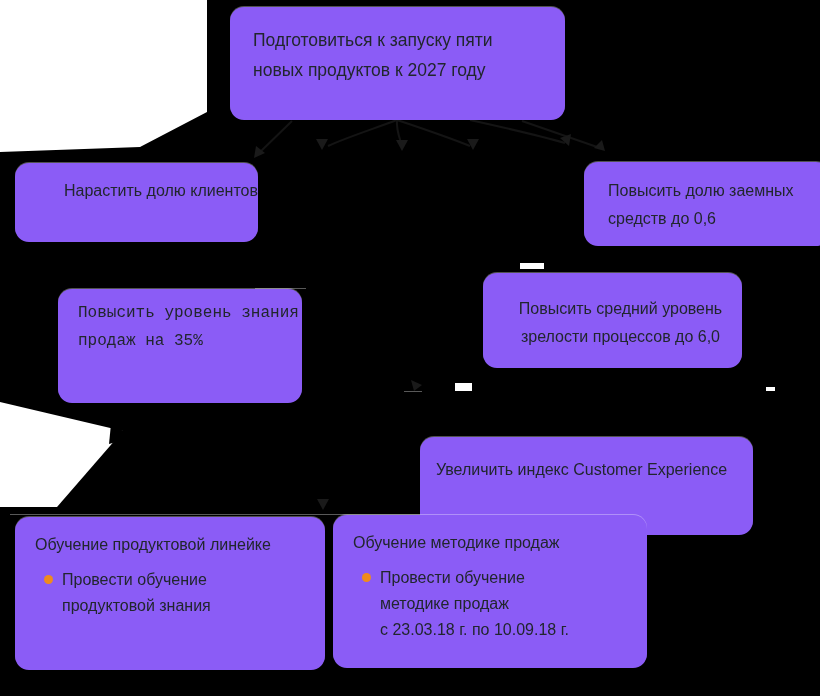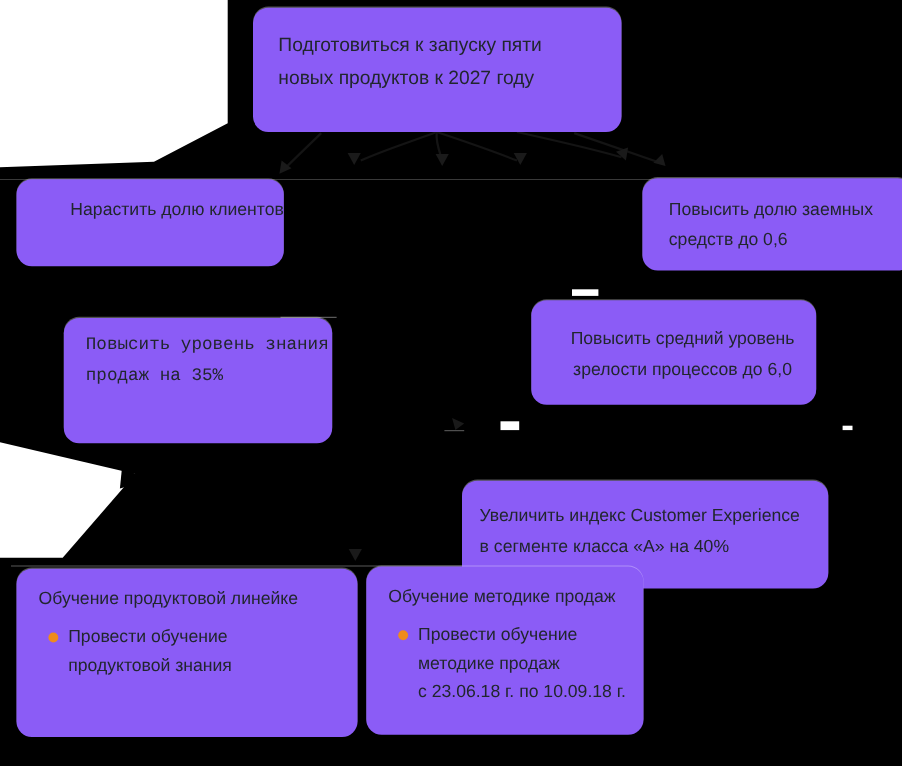--- a/index.html
+++ b/index.html
@@ -16,21 +16,21 @@
   }
   .card .ln{white-space:nowrap;}
   .g{font-size:16px;line-height:28px;}
   .root{left:230px;top:7px;width:335px;height:113px;padding:18px 0 0 23px;font-size:17.5px;line-height:30px;}
   .clients{left:15px;top:163px;width:243px;height:79px;padding:14px 0 0 18px;text-align:right;}
   .debt{left:584px;top:162px;width:246px;height:84px;padding:15px 0 0 24px;}
   .knowledge{left:58px;top:289px;width:244px;height:114px;padding:10px 0 0 20px;font-family:Liberation Mono, monospace;}
   .maturity{left:483px;top:273px;width:259px;height:95px;padding:22px 0 0 16px;text-align:center;}
   .cx{left:420px;top:392px;width:333px;height:98px;padding:19px 0 0 16px;margin-top:45px;}
   .task1{left:15px;top:517px;width:310px;height:153px;padding:16px 16px 0 20px;}
-  .task2{left:333px;top:515px;width:252px;height:153px;padding:16px 0 0 20px;}
+  .task2{left:333px;top:515px;width:314px;height:153px;padding:16px 0 0 20px;}
   .task-title{font-size:16px;line-height:24px;margin-bottom:10px;white-space:nowrap;}
   .bullet-row{display:flex;margin-left:9px;}
   .bullet-dot{
     flex:0 0 auto;width:9px;height:9px;border-radius:50%;
     background:#ef8b1d;margin:8px 9px 0 0;
   }
   .bullet-lines{font-size:16px;line-height:26px;}
 </style>
 </head>
 <body>
@@ -96,39 +96,38 @@
     <div class="ln">продаж на 35%</div>
   </div>
 
   <div class="card g maturity">
     <div class="ln">Повысить средний уровень</div>
     <div class="ln">зрелости процессов до 6,0</div>
   </div>
 
   <div class="card g cx">
     <div class="ln">Увеличить индекс Customer Experience</div>
-    <div class="ln">в сегменте класса «А» на 40%</div>
   </div>
 
   <div class="card task1">
     <div class="task-title">Обучение продуктовой линейке</div>
     <div class="bullet-row">
       <span class="bullet-dot"></span>
       <div class="bullet-lines">
         <div class="ln">Провести обучение</div>
         <div class="ln">продуктовой знания</div>
       </div>
     </div>
   </div>
 
   <div class="card task2">
     <div class="task-title">Обучение методике продаж</div>
     <div class="bullet-row">
       <span class="bullet-dot"></span>
       <div class="bullet-lines">
         <div class="ln">Провести обучение</div>
         <div class="ln">методике продаж</div>
-        <div class="ln">с 23.06.18 г. по 10.09.18 г.</div>
+        <div class="ln">с 23.03.18 г. по 10.09.18 г.</div>
       </div>
     </div>
   </div>
 
 </div>
 
 </body></html>

